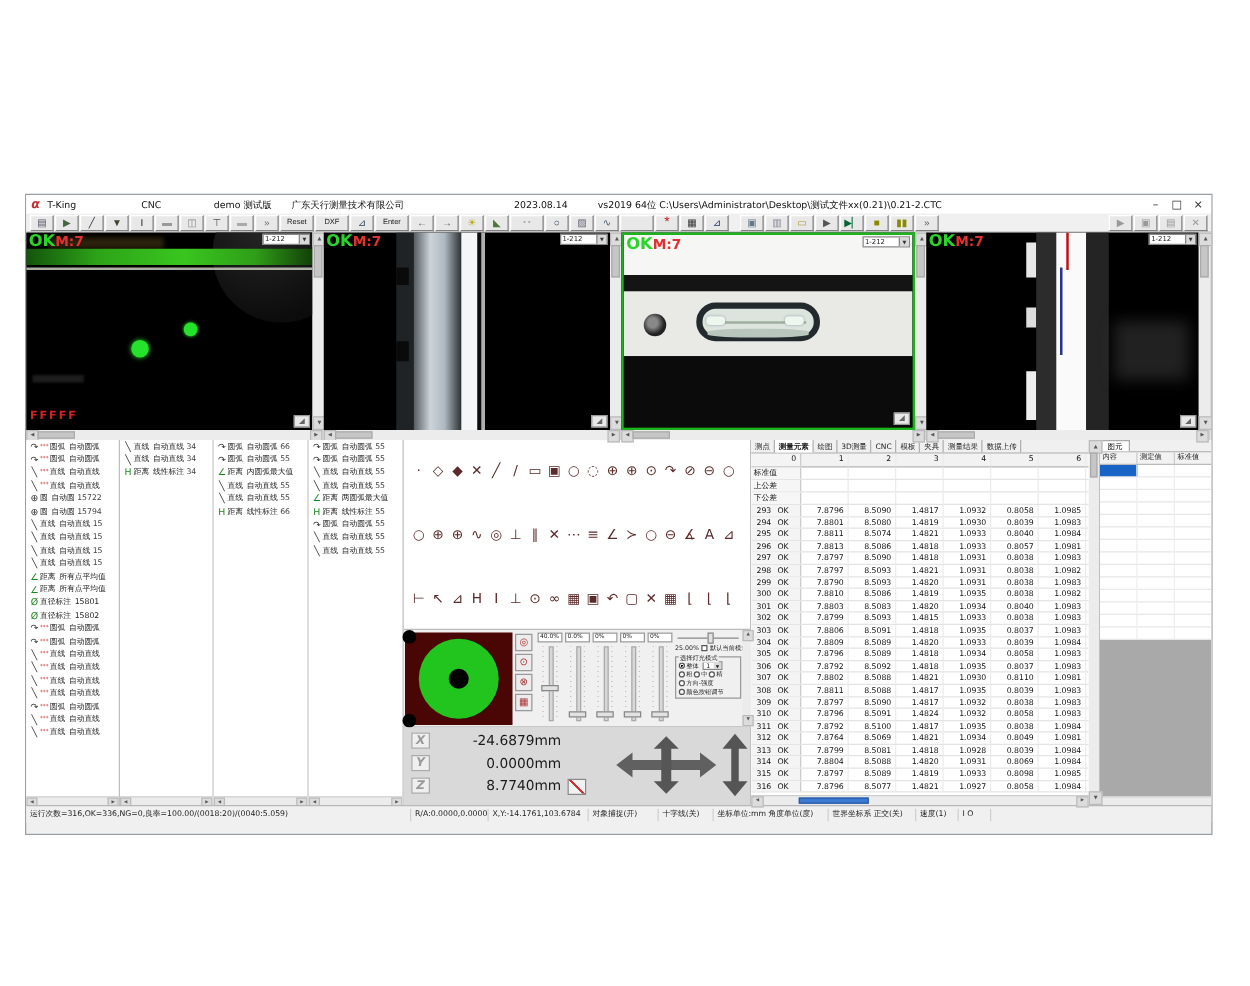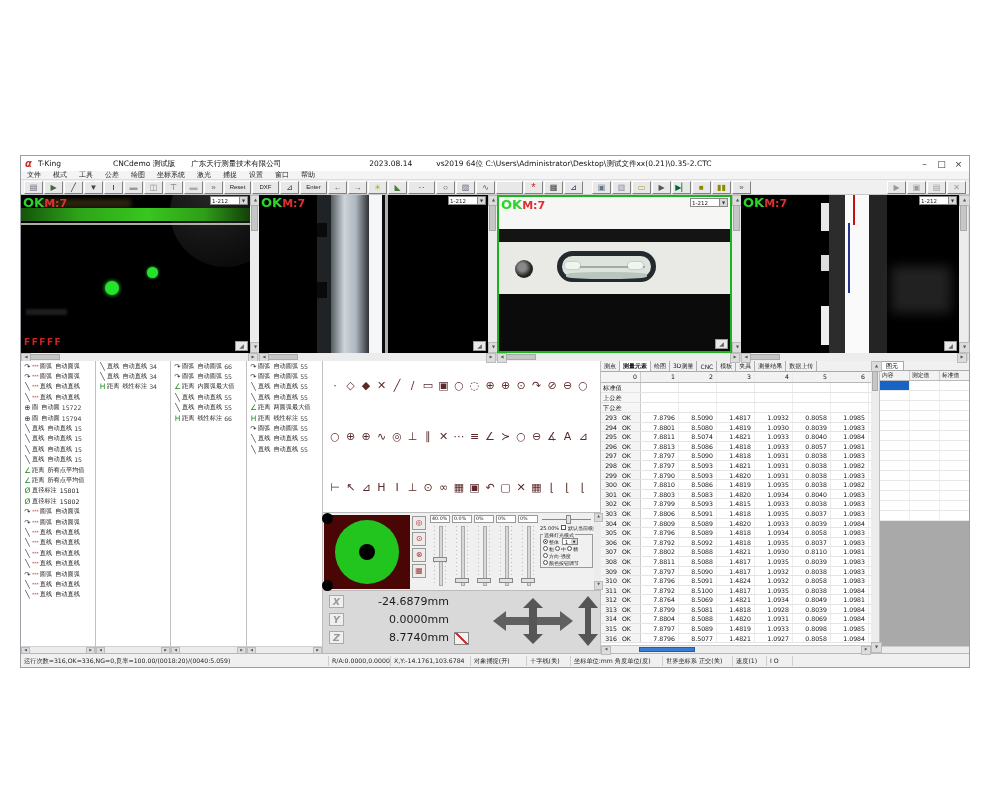--- a/index.html
+++ b/index.html
@@ -1,21 +1,21 @@
 <!DOCTYPE html>
 <html><head>
 <meta charset="utf-8">
 <style>
 *{box-sizing:border-box;margin:0;padding:0}
 html,body{width:1000px;height:789px;background:#fff;font-family:"DejaVu Sans",sans-serif;overflow:hidden}
 .window{position:absolute;left:20px;top:155px;width:950px;height:513px;background:#f0f0f0;border:1px solid #9aa0a6;display:flex;flex-direction:column}
 
 .titlebar{height:15px;background:#fff;display:flex;align-items:center;font-size:7.5px;color:#111;padding:0 2px;flex:none}
 .logo{color:#c03030;font-weight:bold;font-style:italic;font-size:10px;margin:0 2px}
-.t1{margin-left:4px}.t2{margin-left:52px}.t3{}.t4{margin-left:16px}.t5{margin-left:88px}.t6{margin-left:24px;white-space:nowrap;overflow:hidden;max-width:330px}
+.t1{margin-left:4px}.t2{margin-left:52px}.t3{margin-left:42px}.t4{margin-left:16px}.t5{margin-left:88px}.t6{margin-left:24px;white-space:nowrap;overflow:hidden;max-width:330px}
 .wctl{margin-left:auto;display:flex}
 .wctl span{width:17px;text-align:center;font-size:9px;color:#333;cursor:default}
 
 .menubar{height:9px;background:#f4f4f4;border-bottom:1px solid #ddd;display:flex;align-items:center;gap:12px;padding-left:6px;flex:none}
 .mi{font-size:7px;color:#222}
 
 .toolbar{height:15px;background:#f0f0f0;border-bottom:1px solid #c8c8c8;display:flex;align-items:center;gap:1px;padding:0 3px;flex:none}
 .tb{height:13px;min-width:19px;border:1px solid;border-color:#fff #808080 #808080 #fff;background:#e8e8e8;font-size:8px;display:flex;align-items:center;justify-content:center;padding:0 1px}
 .ttxt{min-width:27px;font-size:6px;color:#222}
 .tsep{width:7px}.tflex{flex:1}
@@ -147,41 +147,28 @@
 
 <div class="window">
 
   <div class="titlebar">
     <span class="logo">α</span>
     <span class="t1">T-King</span>
     <span class="t2">CNC</span>
     <span class="t3">demo 测试版</span>
     <span class="t4">广东天行测量技术有限公司</span>
     <span class="t5">2023.08.14</span>
-    <span class="t6">vs2019 64位  C:\Users\Administrator\Desktop\测试文件xx(0.21)\0.35-2.CTC</span>
+    <span class="t6">vs2019 64位  C:\Users\Administrator\Desktop\测试文件xx(0.21)\0.21-2.CTC</span>
     <span class="wctl">
       <span>–</span>
       <span>□</span>
       <span>×</span>
     </span>
   </div>
 
-  <div class="menubar" id="menubar">
-      <span class="mi">文件</span>
-      <span class="mi">模式</span>
-      <span class="mi">工具</span>
-      <span class="mi">公差</span>
-      <span class="mi">绘图</span>
-      <span class="mi">坐标系统</span>
-      <span class="mi">激光</span>
-      <span class="mi">捕捉</span>
-      <span class="mi">设置</span>
-      <span class="mi">窗口</span>
-      <span class="mi">帮助</span>
-    </div>
   <div class="toolbar" id="toolbar">
       <button class="tb">
         <span style="color: rgb(85, 85, 102);">▤</span>
       </button>
       <button class="tb">
         <span style="color: rgb(68, 102, 68);">▶</span>
       </button>
       <button class="tb">
         <span style="color: rgb(51, 51, 68);">╱</span>
       </button>

